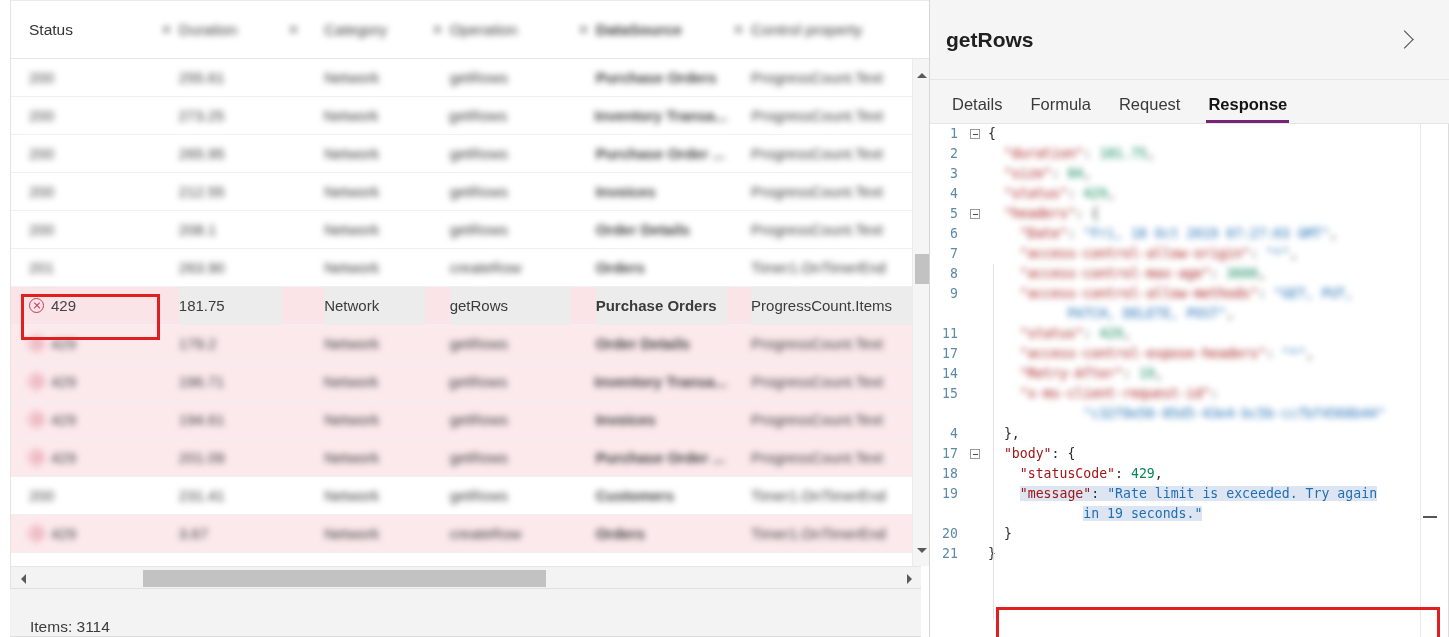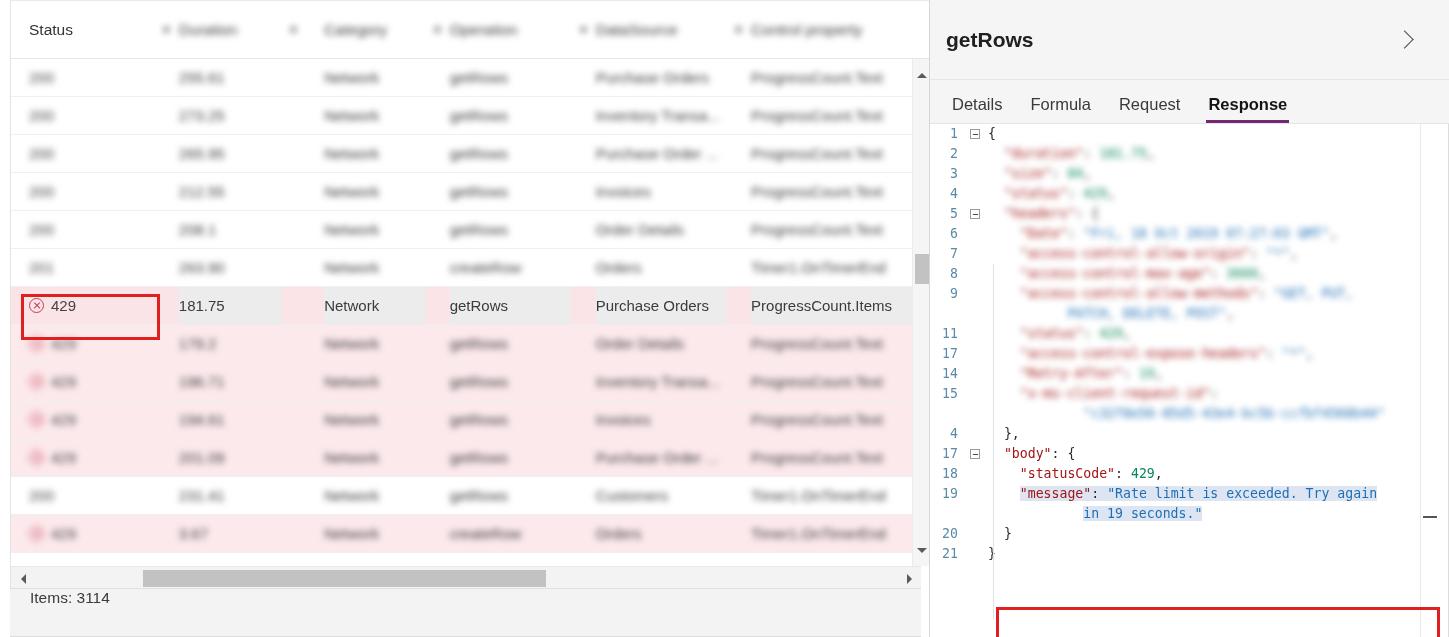--- a/index.html
+++ b/index.html
@@ -49,21 +49,21 @@
     filter: blur(2.6px);
     opacity: .75;
     flex: 0 0 auto;
   }
   
   .c-status   { width: 152px; padding-left: 18px; }
   .c-sep      { width: 26px; display:flex; justify-content:center; }
   .c-duration { width: 110px; }
   .c-category { width: 108px; margin-left: 18px; }
   .c-operation{ width: 130px; }
-  .c-source   { width: 140px; }
+  .c-source   { width: 140px; font-weight: bold; }
   .c-control  { width: 190px; }
 
   .rows-viewport {
     position: relative;
     height: 508px;
     overflow: hidden;
   }
   .trow {
     height: 38px;
     display: flex; align-items: center;
@@ -151,21 +151,21 @@
   .tri-right{ width:0;height:0;border-top:5px solid transparent;border-bottom:5px solid transparent;border-left:5px solid #5a5a5a; }
   .hthumb { position:absolute; left:132px; top:3px; width:403px; height:17px; background:#c2c2c2; }
 
   
   .statusbar {
     position: relative;
     height: 48px;
     margin-left: 10px;
     width: 911px;
     background: #f3f3f3;
-    display: flex; align-items: flex-start;
+    display: flex; align-items: flex-end;
     border-bottom: 1px solid #dcdcdc;
   }
   .items-count { font-size: 15.5px; color: #3b3b3b; padding-left: 20px; }
   .feedback-btn {
     position: absolute; right: 30px; top: 0; height: 48px;
     padding: 0 22px;
     background: #fafafa;
     display:flex; align-items:center; gap: 11px;
     font-size: 16.5px; color: #1f1f1f; font-weight: 600;
     cursor: pointer;

